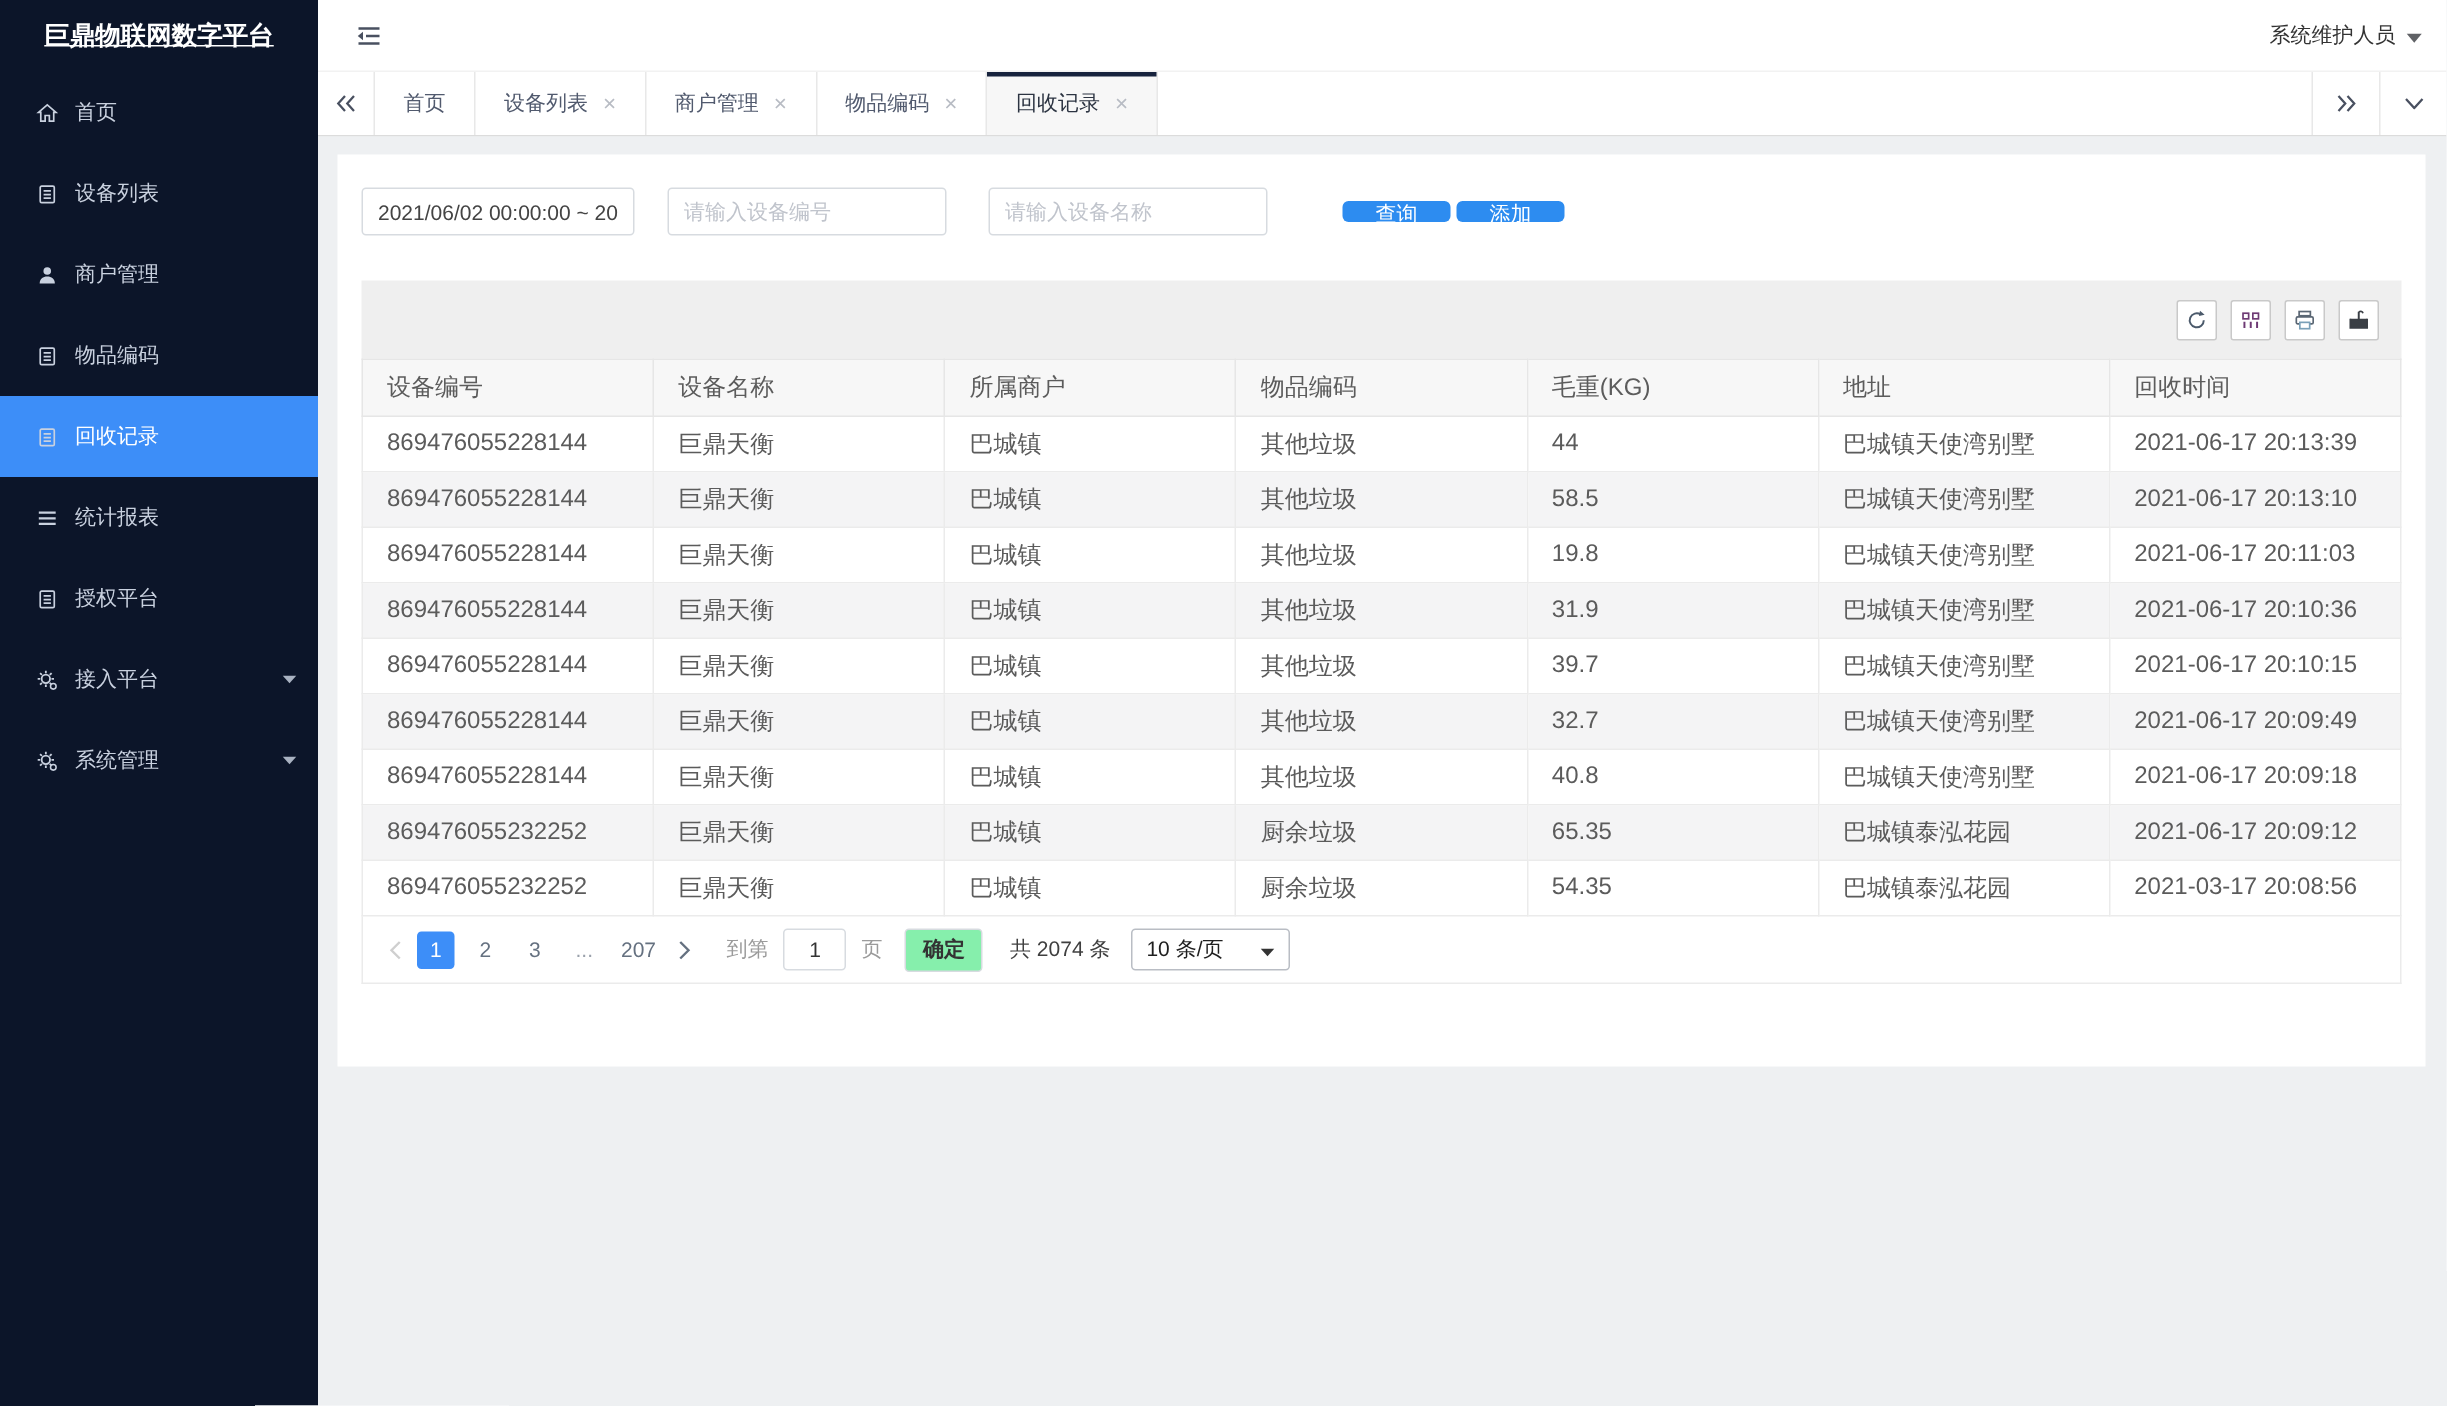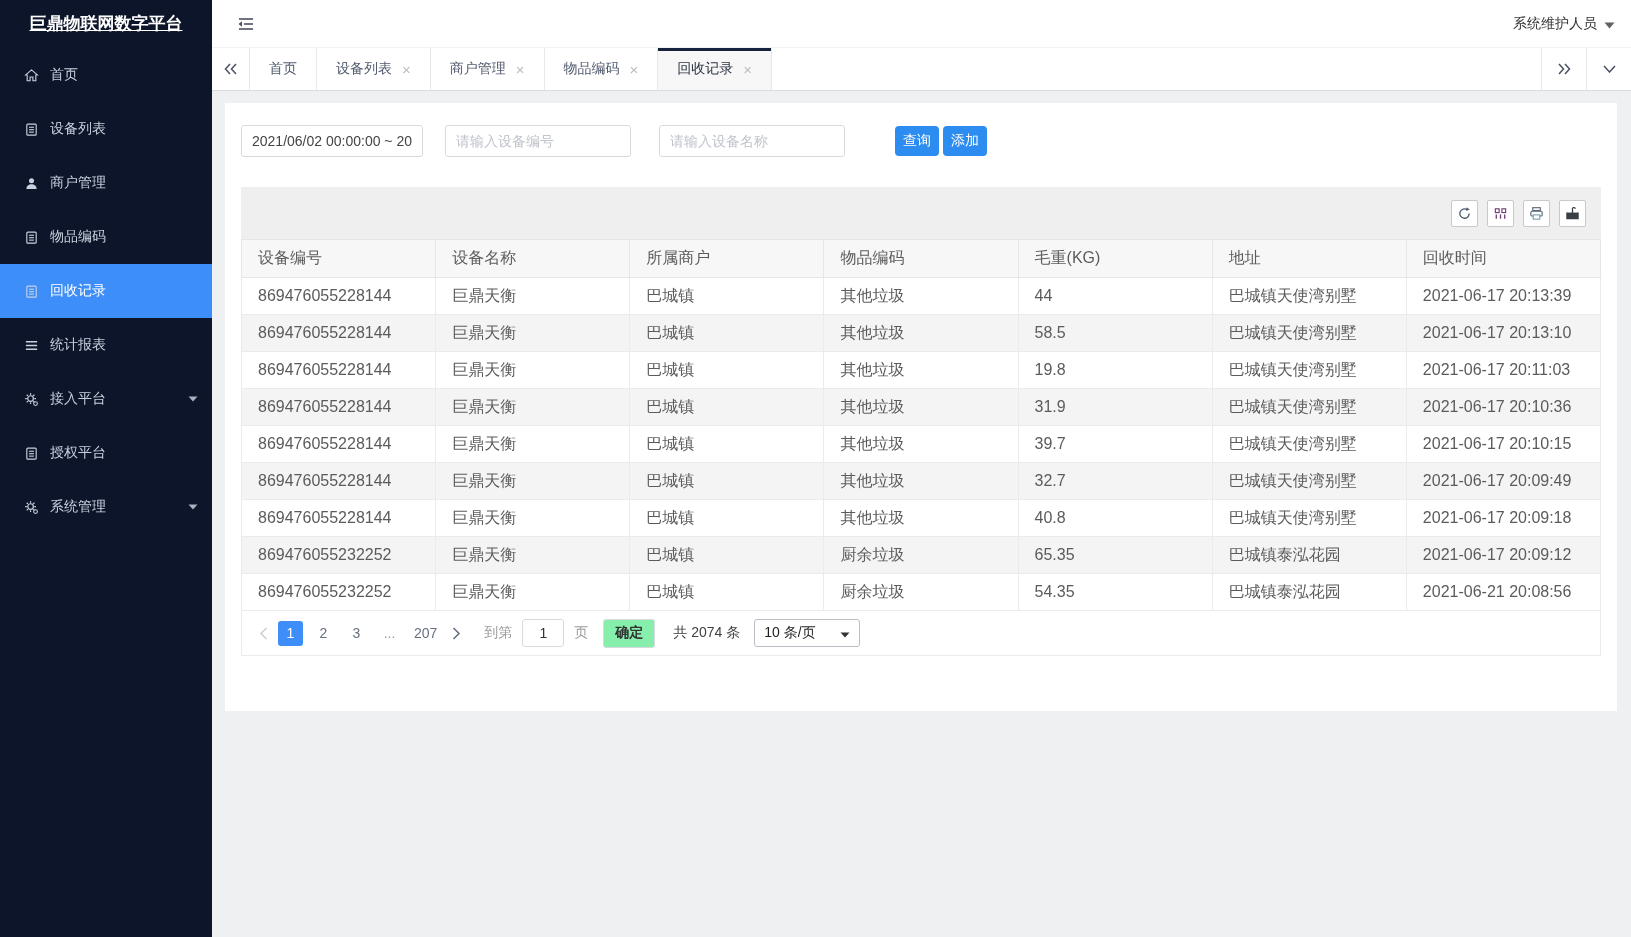--- a/index.html
+++ b/index.html
@@ -35,21 +35,21 @@
   
   .page { flex:1; padding:12px 14px 0 13px; background:#eef0f2; }
   .panel { background:#ffffff; height:608px; padding:22px 16px 0 16px; }
 
   .filters { display:flex; align-items:center; }
   .inp { height:32px; border:1px solid #d7dbe0; border-radius:3px; padding:0 10px; font-size:14px; color:#444; outline:none; background:#fff; }
   .inp::placeholder { color:#c0c4cc; }
   .inp.date { width:182px; margin-right:22px; }
   .inp.mid { width:186px; }
   .inp.mid.gap { margin-right:28px; margin-left:28px; }
-  .btn-primary { height:30px; padding:0 8px; background:#2d8cf0; color:#fff; border:none; border-radius:4px; font-size:14px; cursor:pointer; }
+  .btn-primary { height:14px; padding:0 22px; background:#2d8cf0; color:#fff; border:none; border-radius:4px; font-size:14px; cursor:pointer; }
   .btn-query { margin-left:22px; }
   .btn-add { margin-left:4px; }
 
   
   .grid { margin-top:30px; }
   .grid-toolbar { background:#efefef; height:52px; display:flex; align-items:center; justify-content:flex-end; gap:9px; padding-right:15px; }
   .tool-btn { width:27px; height:27px; background:#fff; border:1px solid #c9c9c9; border-radius:2px; display:flex; align-items:center; justify-content:center; cursor:pointer; }
 
   table { width:100%; border-collapse:collapse; table-layout:fixed; font-size:16px; }
   th { background:#f7f7f7; font-weight:normal; color:#5c5c5c; text-align:left; height:38px; padding:0 16px; border:1px solid #e6e6e6; white-space:nowrap; overflow:hidden; }
@@ -134,51 +134,51 @@
               <line x1="2" y1="4" x2="14" y2="4" stroke="#c9d1df" stroke-width="1.6"></line>
               <line x1="2" y1="8" x2="14" y2="8" stroke="#c9d1df" stroke-width="1.6"></line>
               <line x1="2" y1="12" x2="14" y2="12" stroke="#c9d1df" stroke-width="1.6"></line>
             </svg>
           </span>
           <span>统计报表</span>
         </div>
         <div class="side-item">
           <span class="ico">
             <svg width="15" height="15" viewBox="0 0 16 16">
+              <rect x="3" y="2.2" width="10" height="11.8" rx="1" fill="none" stroke="#c9d1df" stroke-width="1.2"></rect>
+              <line x1="5.4" y1="5.6" x2="10.6" y2="5.6" stroke="#c9d1df" stroke-width="1.2"></line>
+              <line x1="5.4" y1="8.2" x2="10.6" y2="8.2" stroke="#c9d1df" stroke-width="1.2"></line>
+              <line x1="5.4" y1="10.8" x2="10.6" y2="10.8" stroke="#c9d1df" stroke-width="1.2"></line>
+            </svg>
+          </span>
+          <span>授权平台</span>
+        </div>
+        <div class="side-item">
+          <span class="ico">
+            <svg width="15" height="15" viewBox="0 0 16 16">
               <circle cx="7" cy="7" r="3" fill="none" stroke="#c9d1df" stroke-width="1.3"></circle>
               <g stroke="#c9d1df" stroke-width="1.3">
                 <line x1="7" y1="1.2" x2="7" y2="3"></line>
                 <line x1="7" y1="11" x2="7" y2="12.8"></line>
                 <line x1="1.2" y1="7" x2="3" y2="7"></line>
                 <line x1="11" y1="7" x2="12.8" y2="7"></line>
                 <line x1="2.9" y1="2.9" x2="4.2" y2="4.2"></line>
                 <line x1="9.8" y1="9.8" x2="11.1" y2="11.1"></line>
                 <line x1="2.9" y1="11.1" x2="4.2" y2="9.8"></line>
                 <line x1="9.8" y1="4.2" x2="11.1" y2="2.9"></line>
               </g>
               <circle cx="12.3" cy="12.3" r="2" fill="none" stroke="#c9d1df" stroke-width="1.1"></circle>
             </svg>
           </span>
           <span>接入平台</span>
           <span class="caret">
             <svg width="10" height="6" viewBox="0 0 10 6">
               <path d="M0.5 0.5 L9.5 0.5 L5 5.5 Z" fill="#a9b2c1"></path>
             </svg>
           </span>
-        </div>
-        <div class="side-item">
-          <span class="ico">
-            <svg width="15" height="15" viewBox="0 0 16 16">
-              <rect x="3" y="2.2" width="10" height="11.8" rx="1" fill="none" stroke="#c9d1df" stroke-width="1.2"></rect>
-              <line x1="5.4" y1="5.6" x2="10.6" y2="5.6" stroke="#c9d1df" stroke-width="1.2"></line>
-              <line x1="5.4" y1="8.2" x2="10.6" y2="8.2" stroke="#c9d1df" stroke-width="1.2"></line>
-              <line x1="5.4" y1="10.8" x2="10.6" y2="10.8" stroke="#c9d1df" stroke-width="1.2"></line>
-            </svg>
-          </span>
-          <span>授权平台</span>
         </div>
         <div class="side-item">
           <span class="ico">
             <svg width="15" height="15" viewBox="0 0 16 16">
               <circle cx="7" cy="7" r="3" fill="none" stroke="#c9d1df" stroke-width="1.3"></circle>
               <g stroke="#c9d1df" stroke-width="1.3">
                 <line x1="7" y1="1.2" x2="7" y2="3"></line>
                 <line x1="7" y1="11" x2="7" y2="12.8"></line>
                 <line x1="1.2" y1="7" x2="3" y2="7"></line>
                 <line x1="11" y1="7" x2="12.8" y2="7"></line>
@@ -401,21 +401,21 @@
                   <td>巴城镇泰泓花园</td>
                   <td>2021-06-17 20:09:12</td>
                 </tr>
                 <tr>
                   <td>869476055232252</td>
                   <td>巨鼎天衡</td>
                   <td>巴城镇</td>
                   <td>厨余垃圾</td>
                   <td>54.35</td>
                   <td>巴城镇泰泓花园</td>
-                  <td>2021-06-21 20:08:56</td>
+                  <td>2021-03-17 20:08:56</td>
                 </tr>
               </tbody>
           </table>
           <div class="pagination">
             <span class="pg-arrow prev">
               <svg width="9" height="13" viewBox="0 0 9 13" fill="none" stroke="currentColor" stroke-width="1.6">
                   <path d="M7.5 1 L2 6.5 L7.5 12"></path>
                 </svg>
             </span>
             <span id="pages" style="display:flex;align-items:center;">

